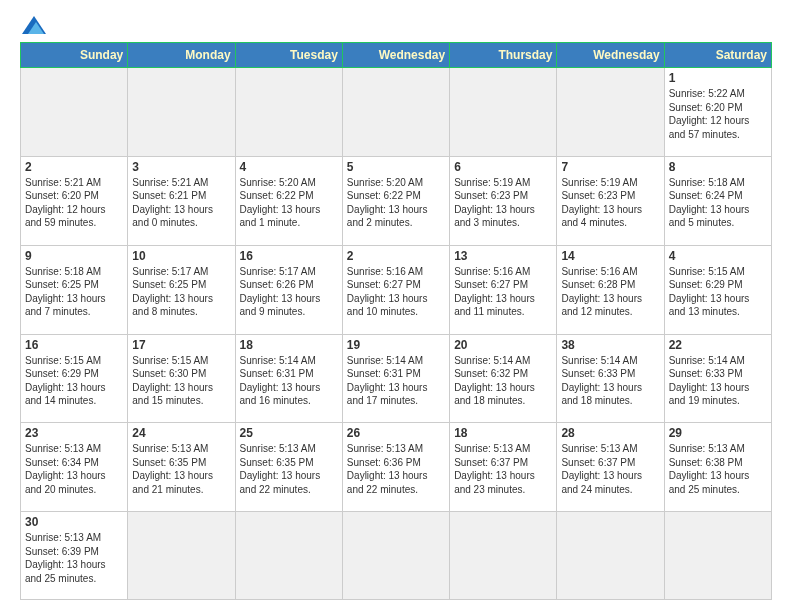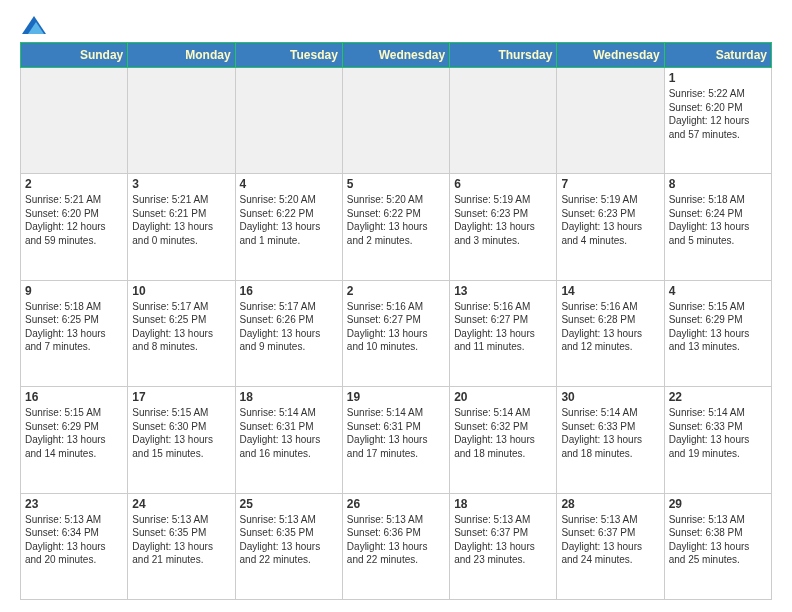--- a/index.html
+++ b/index.html
@@ -292,80 +292,95 @@
 and 17 minutes.</div>
           </td>
           <td>
             <span class="day-number">20</span>
             <div class="day-info" style="white-space: pre-line;">Sunrise: 5:14 AM
 Sunset: 6:32 PM
 Daylight: 13 hours
 and 18 minutes.</div>
           </td>
           <td>
+            <span class="day-number">38</span>
+            <div class="day-info" style="white-space: pre-line;">Sunrise: 5:14 AM
+Sunset: 6:33 PM
+Daylight: 13 hours
+and 18 minutes.</div>
+          </td>
+          <td>
+            <span class="day-number">22</span>
+            <div class="day-info" style="white-space: pre-line;">Sunrise: 5:14 AM
+Sunset: 6:33 PM
+Daylight: 13 hours
+and 19 minutes.</div>
+          </td>
+        </tr>
+        <tr>
+          <td>
+            <span class="day-number">23</span>
+            <div class="day-info" style="white-space: pre-line;">Sunrise: 5:13 AM
+Sunset: 6:34 PM
+Daylight: 13 hours
+and 20 minutes.</div>
+          </td>
+          <td>
+            <span class="day-number">24</span>
+            <div class="day-info" style="white-space: pre-line;">Sunrise: 5:13 AM
+Sunset: 6:35 PM
+Daylight: 13 hours
+and 21 minutes.</div>
+          </td>
+          <td>
+            <span class="day-number">25</span>
+            <div class="day-info" style="white-space: pre-line;">Sunrise: 5:13 AM
+Sunset: 6:35 PM
+Daylight: 13 hours
+and 22 minutes.</div>
+          </td>
+          <td>
+            <span class="day-number">26</span>
+            <div class="day-info" style="white-space: pre-line;">Sunrise: 5:13 AM
+Sunset: 6:36 PM
+Daylight: 13 hours
+and 22 minutes.</div>
+          </td>
+          <td>
+            <span class="day-number">18</span>
+            <div class="day-info" style="white-space: pre-line;">Sunrise: 5:13 AM
+Sunset: 6:37 PM
+Daylight: 13 hours
+and 23 minutes.</div>
+          </td>
+          <td>
+            <span class="day-number">28</span>
+            <div class="day-info" style="white-space: pre-line;">Sunrise: 5:13 AM
+Sunset: 6:37 PM
+Daylight: 13 hours
+and 24 minutes.</div>
+          </td>
+          <td>
+            <span class="day-number">29</span>
+            <div class="day-info" style="white-space: pre-line;">Sunrise: 5:13 AM
+Sunset: 6:38 PM
+Daylight: 13 hours
+and 25 minutes.</div>
+          </td>
+        </tr>
+        <tr>
+          <td class="last-row">
             <span class="day-number">30</span>
-            <div class="day-info" style="white-space: pre-line;">Sunrise: 5:14 AM
-Sunset: 6:33 PM
-Daylight: 13 hours
-and 18 minutes.</div>
-          </td>
-          <td>
-            <span class="day-number">22</span>
-            <div class="day-info" style="white-space: pre-line;">Sunrise: 5:14 AM
-Sunset: 6:33 PM
-Daylight: 13 hours
-and 19 minutes.</div>
-          </td>
-        </tr>
-        <tr>
-          <td>
-            <span class="day-number">23</span>
-            <div class="day-info" style="white-space: pre-line;">Sunrise: 5:13 AM
-Sunset: 6:34 PM
-Daylight: 13 hours
-and 20 minutes.</div>
-          </td>
-          <td>
-            <span class="day-number">24</span>
-            <div class="day-info" style="white-space: pre-line;">Sunrise: 5:13 AM
-Sunset: 6:35 PM
-Daylight: 13 hours
-and 21 minutes.</div>
-          </td>
-          <td>
-            <span class="day-number">25</span>
-            <div class="day-info" style="white-space: pre-line;">Sunrise: 5:13 AM
-Sunset: 6:35 PM
-Daylight: 13 hours
-and 22 minutes.</div>
-          </td>
-          <td>
-            <span class="day-number">26</span>
-            <div class="day-info" style="white-space: pre-line;">Sunrise: 5:13 AM
-Sunset: 6:36 PM
-Daylight: 13 hours
-and 22 minutes.</div>
-          </td>
-          <td>
-            <span class="day-number">18</span>
-            <div class="day-info" style="white-space: pre-line;">Sunrise: 5:13 AM
-Sunset: 6:37 PM
-Daylight: 13 hours
-and 23 minutes.</div>
-          </td>
-          <td>
-            <span class="day-number">28</span>
-            <div class="day-info" style="white-space: pre-line;">Sunrise: 5:13 AM
-Sunset: 6:37 PM
-Daylight: 13 hours
-and 24 minutes.</div>
-          </td>
-          <td>
-            <span class="day-number">29</span>
-            <div class="day-info" style="white-space: pre-line;">Sunrise: 5:13 AM
-Sunset: 6:38 PM
+            <div class="day-info" style="white-space: pre-line;">Sunrise: 5:13 AM
+Sunset: 6:39 PM
 Daylight: 13 hours
 and 25 minutes.</div>
           </td>
+          <td class="last-row empty"></td>
+          <td class="last-row empty"></td>
+          <td class="last-row empty"></td>
+          <td class="last-row empty"></td>
+          <td class="last-row empty"></td>
+          <td class="last-row empty"></td>
         </tr>
       </tbody>
   </table>
 </div>
 
 </body></html>

